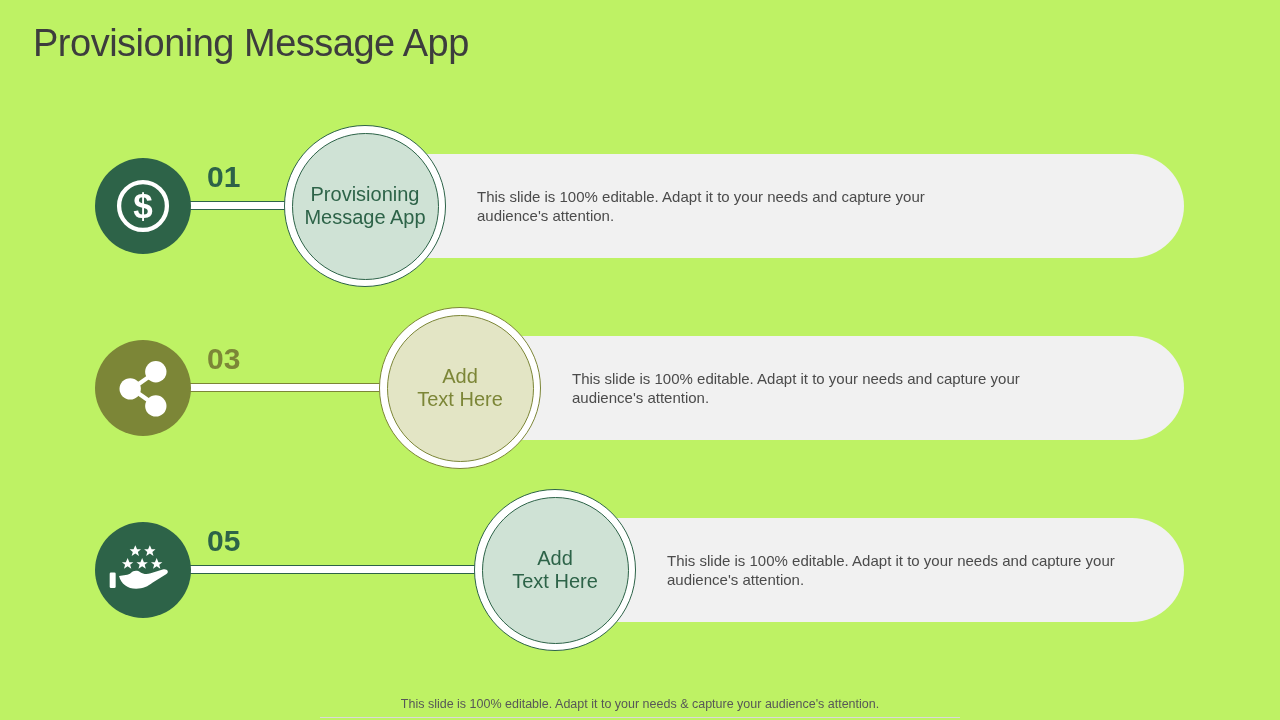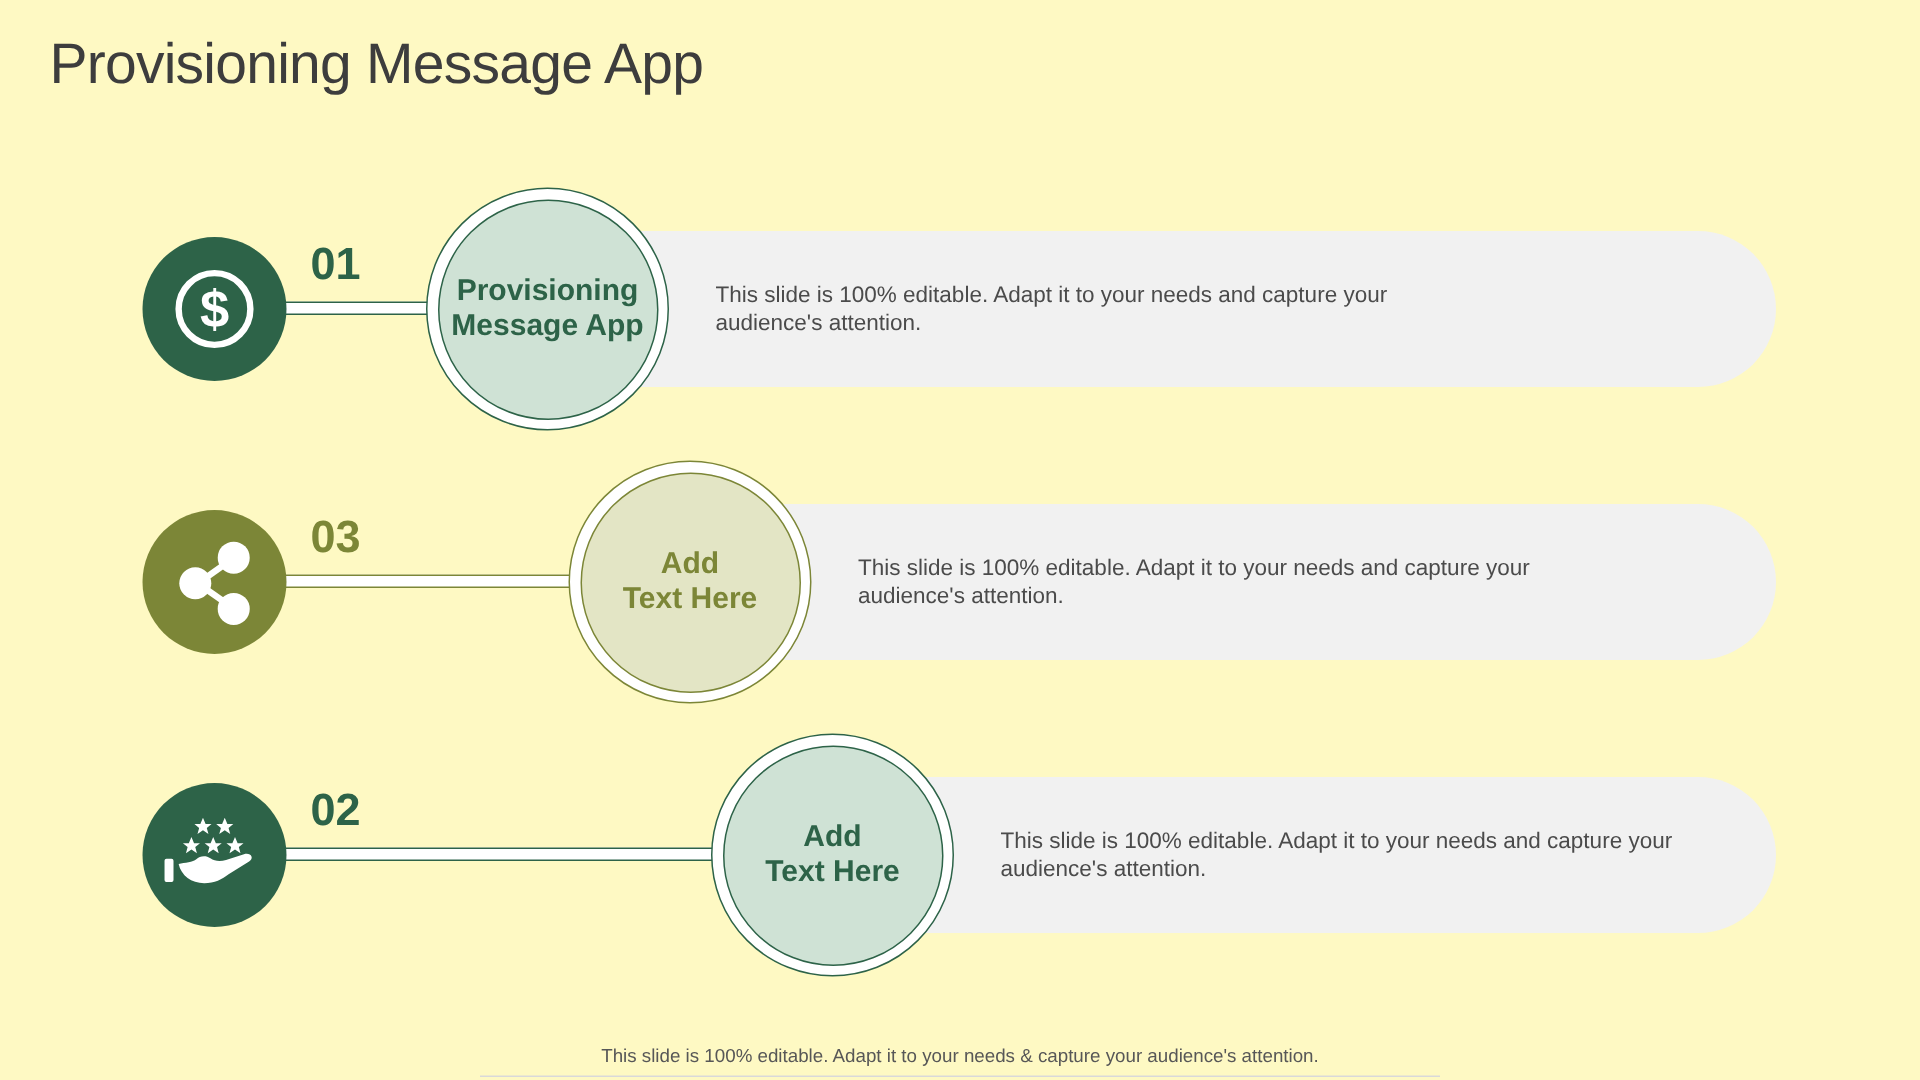--- a/index.html
+++ b/index.html
@@ -1,20 +1,20 @@
 <!DOCTYPE html>
 <html style="--green-primary: #2d6348; --green-fill: #cfe2d5; --olive-primary: #7c8637; --olive-fill: #e3e5c5; --pill-bg: #f1f1f1; --title-color: #3d3d3d; --body-text: #4b4b4b; --footer-color: #575757; --footer-line: #d9d9d9;"><head>
 <meta charset="utf-8">
 <style>
   html,body{margin:0;padding:0;background:#fff;}
   body{
     font-family:"Liberation Sans","DejaVu Sans",sans-serif;
     width:1280px;height:720px;position:relative;overflow:hidden;
   }
-  .slide{position:absolute;inset:0;background:#fef9c3;}
+  .slide{position:absolute;inset:0;background:#bef264;}
 
   .title{
     position:absolute;left:33px;top:22px;
     font-size:38px;color:var(--title-color);letter-spacing:-0.5px;
   }
 
   .row{position:absolute;left:0;width:1280px;height:182px;}
   .row-1{top:115px;}
   .row-2{top:297px;}
   .row-3{top:479px;}
@@ -58,21 +58,21 @@
     background:#fff;border:1.5px solid var(--primary);box-sizing:border-box;z-index:3;
   }
   .row-1 .big-circle{left:284px;}
   .row-2 .big-circle{left:379px;}
   .row-3 .big-circle{left:474px;}
   .big-circle .inner{
     position:absolute;inset:6.5px;border-radius:50%;
     background:var(--fill);border:1px solid var(--primary);box-sizing:border-box;
     display:flex;align-items:center;justify-content:center;text-align:center;
   }
-  .circle-label{font-size:20px;font-weight:bold;color:var(--primary);line-height:1.15;}
+  .circle-label{font-size:20px;font-weight:normal;color:var(--primary);line-height:1.15;}
   .circle-label span{display:block;}
 
   .footer-text{
     position:absolute;left:0;right:0;top:697px;text-align:center;
     font-size:12.5px;color:var(--footer-color);
   }
   .footer-line{
     position:absolute;left:320px;top:717px;width:640px;height:1px;
     background:var(--footer-line);
   }
@@ -142,21 +142,21 @@
           <polygon transform="translate(39,26)" points="0,-7 2.05,-2.16 6.66,-2.16 2.98,0.83 4.28,5.66 0,2.67 -4.28,5.66 -2.98,0.83 -6.66,-2.16 -2.05,-2.16"></polygon>
           <polygon transform="translate(56,26)" points="0,-7 2.05,-2.16 6.66,-2.16 2.98,0.83 4.28,5.66 0,2.67 -4.28,5.66 -2.98,0.83 -6.66,-2.16 -2.05,-2.16"></polygon>
           <polygon transform="translate(30,41)" points="0,-7 2.05,-2.16 6.66,-2.16 2.98,0.83 4.28,5.66 0,2.67 -4.28,5.66 -2.98,0.83 -6.66,-2.16 -2.05,-2.16"></polygon>
           <polygon transform="translate(47,41)" points="0,-7 2.05,-2.16 6.66,-2.16 2.98,0.83 4.28,5.66 0,2.67 -4.28,5.66 -2.98,0.83 -6.66,-2.16 -2.05,-2.16"></polygon>
           <polygon transform="translate(64,41)" points="0,-7 2.05,-2.16 6.66,-2.16 2.98,0.83 4.28,5.66 0,2.67 -4.28,5.66 -2.98,0.83 -6.66,-2.16 -2.05,-2.16"></polygon>
           <path d="M20 55 c2 9 10 15 20 15 c8 0 14 -3 19 -7 l16 -10 c4.5 -2.8 1 -7.2 -4 -5.6 l-14 4.5 c-4.5 1.4 -9 1 -12.2 -1.3 c-3.5 -2.5 -8.3 -1.9 -11 0.8 c-2.5 2.4 -9 2.6 -13.8 3.6 z"></path>
           <rect x="9" y="51" width="7" height="18" rx="1.5"></rect>
         </g>
       </svg>
     </div>
-    <div class="step-num">02</div>
+    <div class="step-num">05</div>
     <div class="big-circle">
       <div class="inner">
         <div class="circle-label">
           <span>Add</span>
           <span>Text Here</span>
         </div>
       </div>
     </div>
   </div>
 

